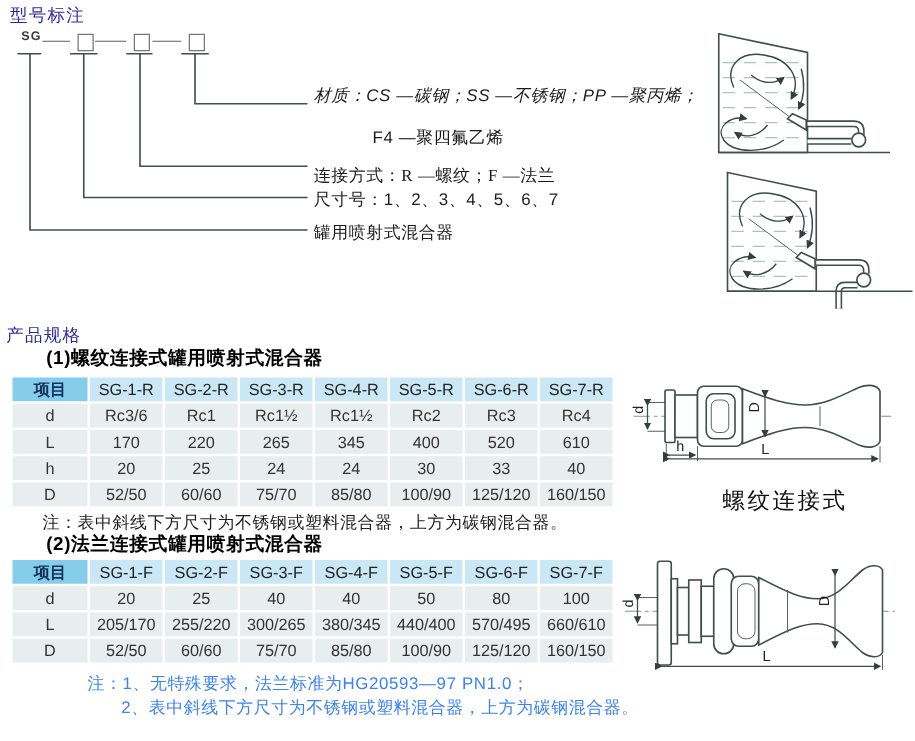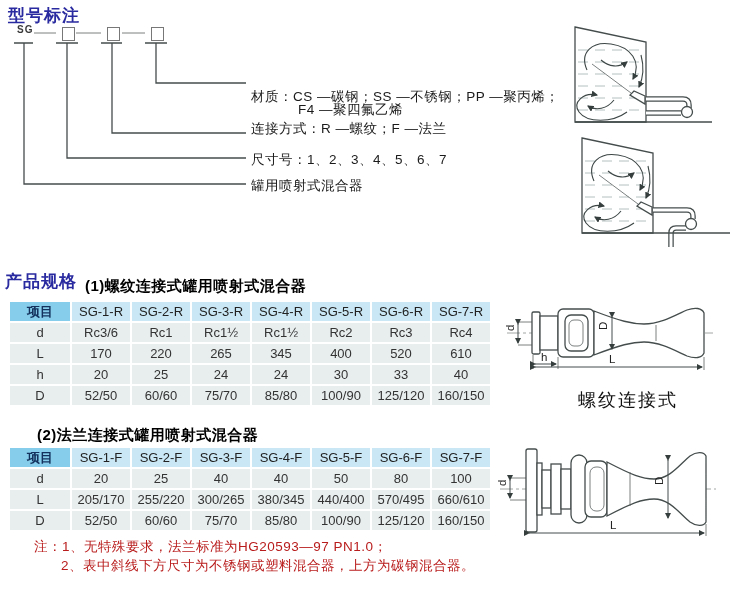--- a/index.html
+++ b/index.html
@@ -1,25 +1,25 @@
 <!DOCTYPE html>
 <html><head>
 <meta charset="utf-8">
 <style>
   html,body{margin:0;padding:0;background:#fff;}
   .page{position:relative;width:732px;height:593px;background:#ffffff;overflow:hidden;
         font-family:"Liberation Sans","DejaVu Sans",sans-serif;color:#1b1b1b;}
   .abs{position:absolute;white-space:nowrap;}
-  .navy-title{font-size:17px;font-weight:bold;color:#2a2aa0;letter-spacing:1px;}
+  .navy-title{font-size:14px;font-weight:normal;color:#2a2aa0;letter-spacing:1px;}
   .code-prefix{font-size:10px;font-weight:600;color:#3a3a3a;letter-spacing:1px;}
   .code-box{position:absolute;width:11px;height:12px;border:1.5px solid #777;background:#fff;}
   .tree-label{font-size:13.5px;color:#1b1b1b;letter-spacing:0.5px;}
   .table-caption{font-size:15px;font-weight:bold;color:#000;letter-spacing:0.5px;}
   .note-text{font-size:13.5px;color:#1d1d1d;letter-spacing:0.5px;}
-  .notes-block{font-size:13.5px;color:#b91c1c;letter-spacing:0.5px;line-height:18.5px;}
+  .notes-block{font-size:13.5px;color:#3b82f6;letter-spacing:0.5px;line-height:18.5px;margin-left:36px;}
   .notes-block .indent{margin-left:27px;}
   table.spec{border-collapse:separate;border-spacing:2px;table-layout:fixed;width:484px;}
   table.spec th,table.spec td{font-size:13px;text-align:center;padding:0;height:19px;
         vertical-align:middle;overflow:hidden;}
   table.spec thead th{background:#c9e7f5;font-weight:normal;color:#222;}
   table.spec thead th.corner{background:#85cdea;font-weight:bold;color:#13315c;width:60px;}
   table.spec tbody th,table.spec tbody td{background:#e8edee;color:#333;font-weight:normal;}
   .diagram-caption{font-size:18px;color:#111;letter-spacing:2px;}
   svg{position:absolute;}
   svg .ln{stroke:#454c4c;stroke-width:1.3;fill:none;}
@@ -47,23 +47,23 @@
 
   <svg style="left:0;top:0;" width="560" height="210" viewBox="0 0 560 210">
     <path class="thin" d="M34,33 H56 M122,33 H145 M76,33 H101" stroke="#9aa4a4"></path>
     <path class="ln" d="M14,43 H33 M56,43 H78 M101,43 H122 M145,43 H167" stroke-width="1"></path>
     <path class="ln" d="M24,43 V184 H246" stroke-width="1"></path>
     <path class="ln" d="M67,43 V158 H246" stroke-width="1"></path>
     <path class="ln" d="M112,43 V133 H246" stroke-width="1"></path>
     <path class="ln" d="M156,43 V83 H246" stroke-width="1"></path>
   </svg>
 
-  <div class="abs tree-label" style="left:251px;top:88px;">材质：CS —碳钢；SS —不锈钢；PP —聚丙烯；</div>
+  <div class="abs tree-label" style="left:251px;top:68px;font-style:italic;">材质：CS —碳钢；SS —不锈钢；PP —聚丙烯；</div>
   <div class="abs tree-label" style="left:298px;top:101px;">F4 —聚四氟乙烯</div>
-  <div class="abs tree-label" style="left:251px;top:120px;">连接方式：R —螺纹；F —法兰</div>
+  <div class="abs tree-label" style="left:251px;top:132px;font-family:Liberation Serif, serif;">连接方式：R —螺纹；F —法兰</div>
   <div class="abs tree-label" style="left:251px;top:151px;">尺寸号：1、2、3、4、5、6、7</div>
   <div class="abs tree-label" style="left:251px;top:177px;">罐用喷射式混合器</div>
 
   <svg style="left:545px;top:10px;" width="187" height="245" viewBox="545 10 187 245">
     <defs>
       <marker id="ah" markerWidth="7" markerHeight="6" refX="5" refY="3" orient="auto">
         <path d="M0,0 L6,3 L0,6 Z" fill="#353d3d"></path>
       </marker>
     </defs>
     <g id="tankbody">
@@ -87,23 +87,23 @@
 
     <use href="#tankbody" transform="translate(7,111)"></use>
     <path class="pipeO" d="M653,210 H687 Q693,210 693,216 V219"></path>
     <path class="pipeI" d="M653,210 H687 Q693,210 693,216 V219"></path>
     <path class="pipeO" d="M686,228 H676 Q671,228 671,233 V247"></path>
     <path class="pipeI" d="M686,228 H676 Q671,228 671,233 V247"></path>
     <circle class="shape" cx="691" cy="224" r="5.5" stroke-width="1.4"></circle>
     <path class="ln" d="M582,233 H730" stroke-width="1.4"></path>
   </svg>
 
-  <div class="abs navy-title" style="left:5px;top:260px;margin-top:10px;">产品规格</div>
-
-  <div class="abs table-caption" style="left:37px;top:277px;margin-left:48px;">(1)螺纹连接式罐用喷射式混合器</div>
+  <div class="abs navy-title" style="left:5px;top:260px;">产品规格</div>
+
+  <div class="abs table-caption" style="left:37px;top:277px;">(1)螺纹连接式罐用喷射式混合器</div>
   <div class="abs" style="left:8px;top:300px;">
     <table class="spec">
         <thead>
           <tr>
             <th class="corner">项目</th>
             <th>SG-1-R</th>
             <th>SG-2-R</th>
             <th>SG-3-R</th>
             <th>SG-4-R</th>
             <th>SG-5-R</th>
@@ -148,20 +148,21 @@
             <td>60/60</td>
             <td>75/70</td>
             <td>85/80</td>
             <td>100/90</td>
             <td>125/120</td>
             <td>160/150</td>
           </tr>
         </tbody>
       </table>
   </div>
+  <div class="abs note-text" style="left:34px;top:409px;">注：表中斜线下方尺寸为不锈钢或塑料混合器，上方为碳钢混合器。</div>
 
   <div class="abs table-caption" style="left:37px;top:426px;">(2)法兰连接式罐用喷射式混合器</div>
   <div class="abs" style="left:8px;top:446px;">
     <table class="spec">
         <thead>
           <tr>
             <th class="corner">项目</th>
             <th>SG-1-F</th>
             <th>SG-2-F</th>
             <th>SG-3-F</th>

